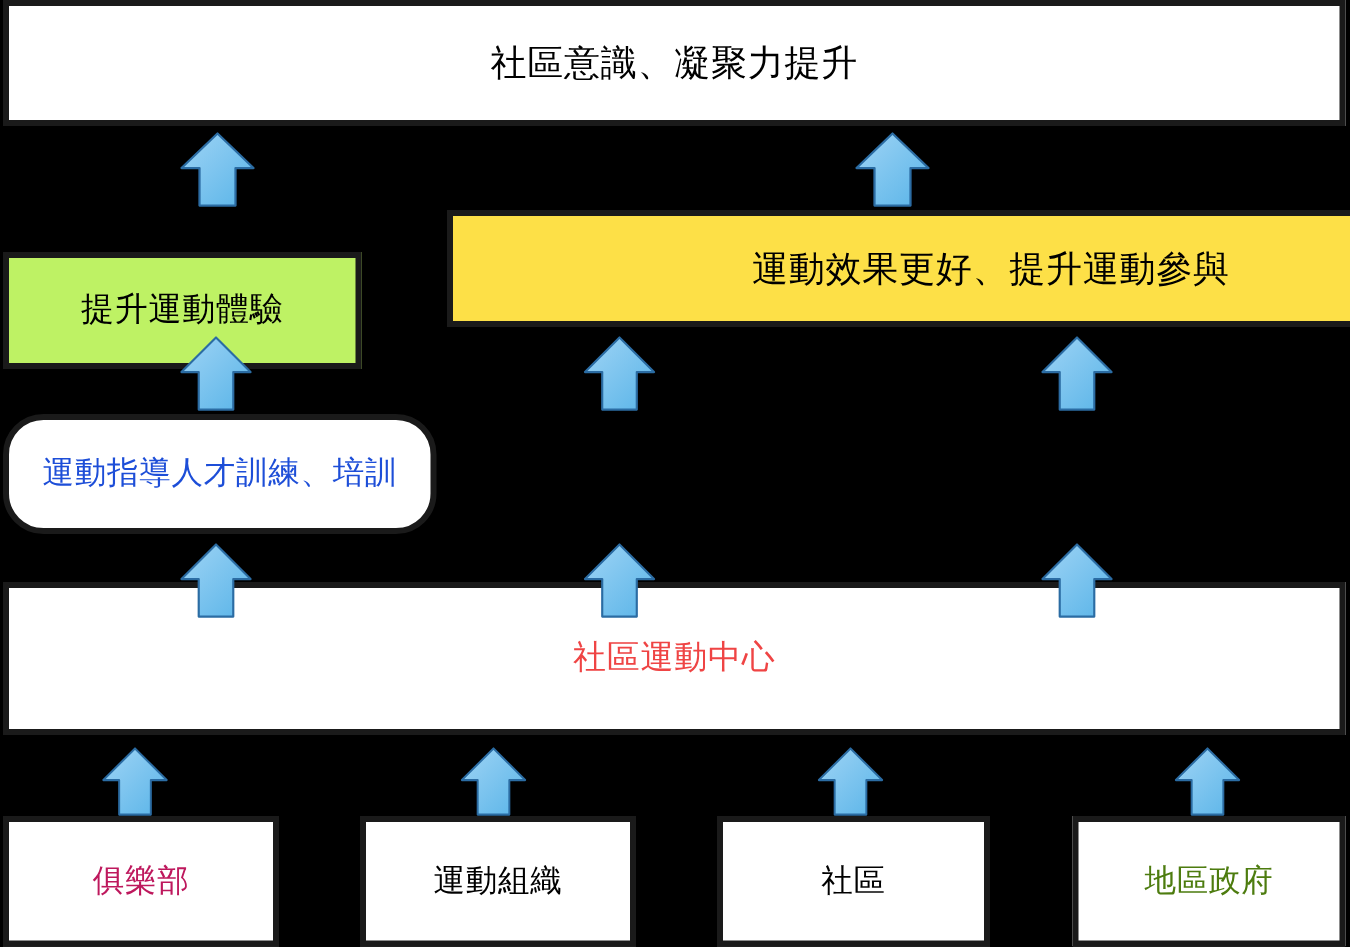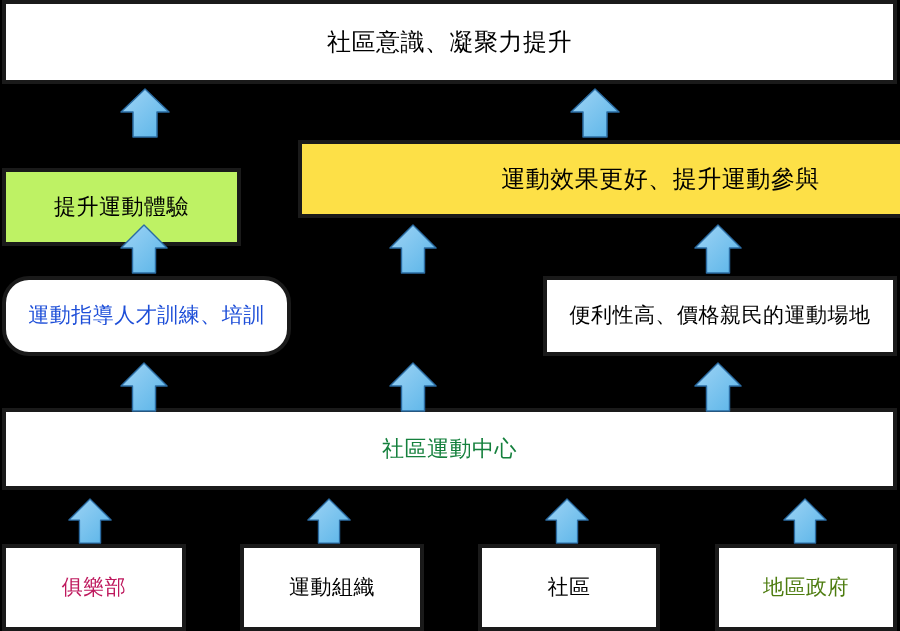--- a/index.html
+++ b/index.html
@@ -52,24 +52,21 @@
     </div>
     <div class="node" style="left: 2px; top: 140px; width: 239px; height: 78px; background: #bef264; border-color: rgb(26, 26, 26); color: rgb(0, 0, 0); margin-top: 28px;">
       <span class="node-label" style="font-size: 22px;">提升運動體驗</span>
     </div>
     <div class="node" style="left: 298px; top: 140px; width: 725px; height: 78px; background: #fde047; border-color: rgb(26, 26, 26); color: rgb(0, 0, 0);">
       <span class="node-label" style="font-size: 24px;">運動效果更好、提升運動參與</span>
     </div>
     <div class="node" style="left: 2px; top: 276px; width: 289px; height: 80px; background: rgb(255, 255, 255); border-color: rgb(26, 26, 26); color: #1d4ed8; border-radius: 27px;">
       <span class="node-label" style="font-size: 21px;">運動指導人才訓練、培訓</span>
     </div>
-    <div class="node" style="left: 543px; top: 276px; width: 354px; height: 80px; background: rgb(255, 255, 255); border-color: rgb(26, 26, 26); color: rgb(0, 0, 0);">
-      <span class="node-label" style="font-size: 21px;">便利性高、價格親民的運動場地</span>
-    </div>
-    <div class="node" style="left: 2px; top: 408px; width: 895px; height: 82px; background: rgb(255, 255, 255); border-color: rgb(26, 26, 26); color: #15803d;">
+    <div class="node" style="left: 2px; top: 388px; width: 895px; height: 102px; background: rgb(255, 255, 255); border-color: rgb(26, 26, 26); color: #ef4444;">
       <span class="node-label" style="font-size: 22px;">社區運動中心</span>
     </div>
     <div class="node" style="left: 2px; top: 544px; width: 184px; height: 87px; background: rgb(255, 255, 255); border-color: rgb(26, 26, 26); color: #be185d;">
       <span class="node-label" style="font-size: 21px;">俱樂部</span>
     </div>
     <div class="node" style="left: 240px; top: 544px; width: 184px; height: 87px; background: rgb(255, 255, 255); border-color: rgb(26, 26, 26); color: rgb(0, 0, 0);">
       <span class="node-label" style="font-size: 21px; text-align: right;">運動組織</span>
     </div>
     <div class="node" style="left: 478px; top: 544px; width: 182px; height: 87px; background: rgb(255, 255, 255); border-color: rgb(26, 26, 26); color: rgb(0, 0, 0);">
       <span class="node-label" style="font-size: 21px;">社區</span>

